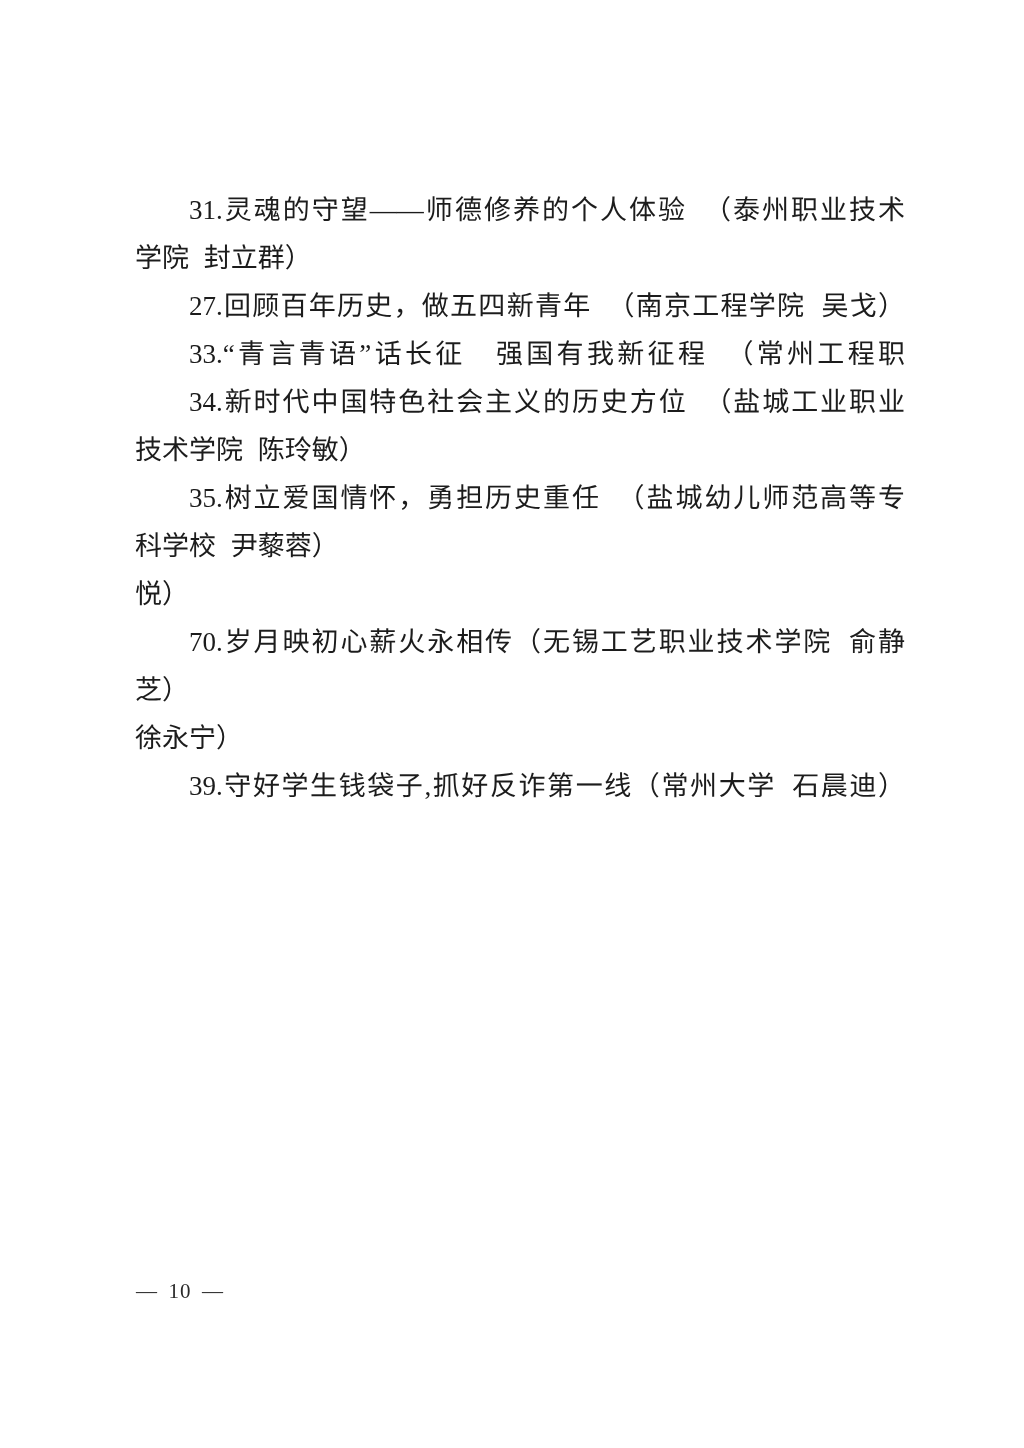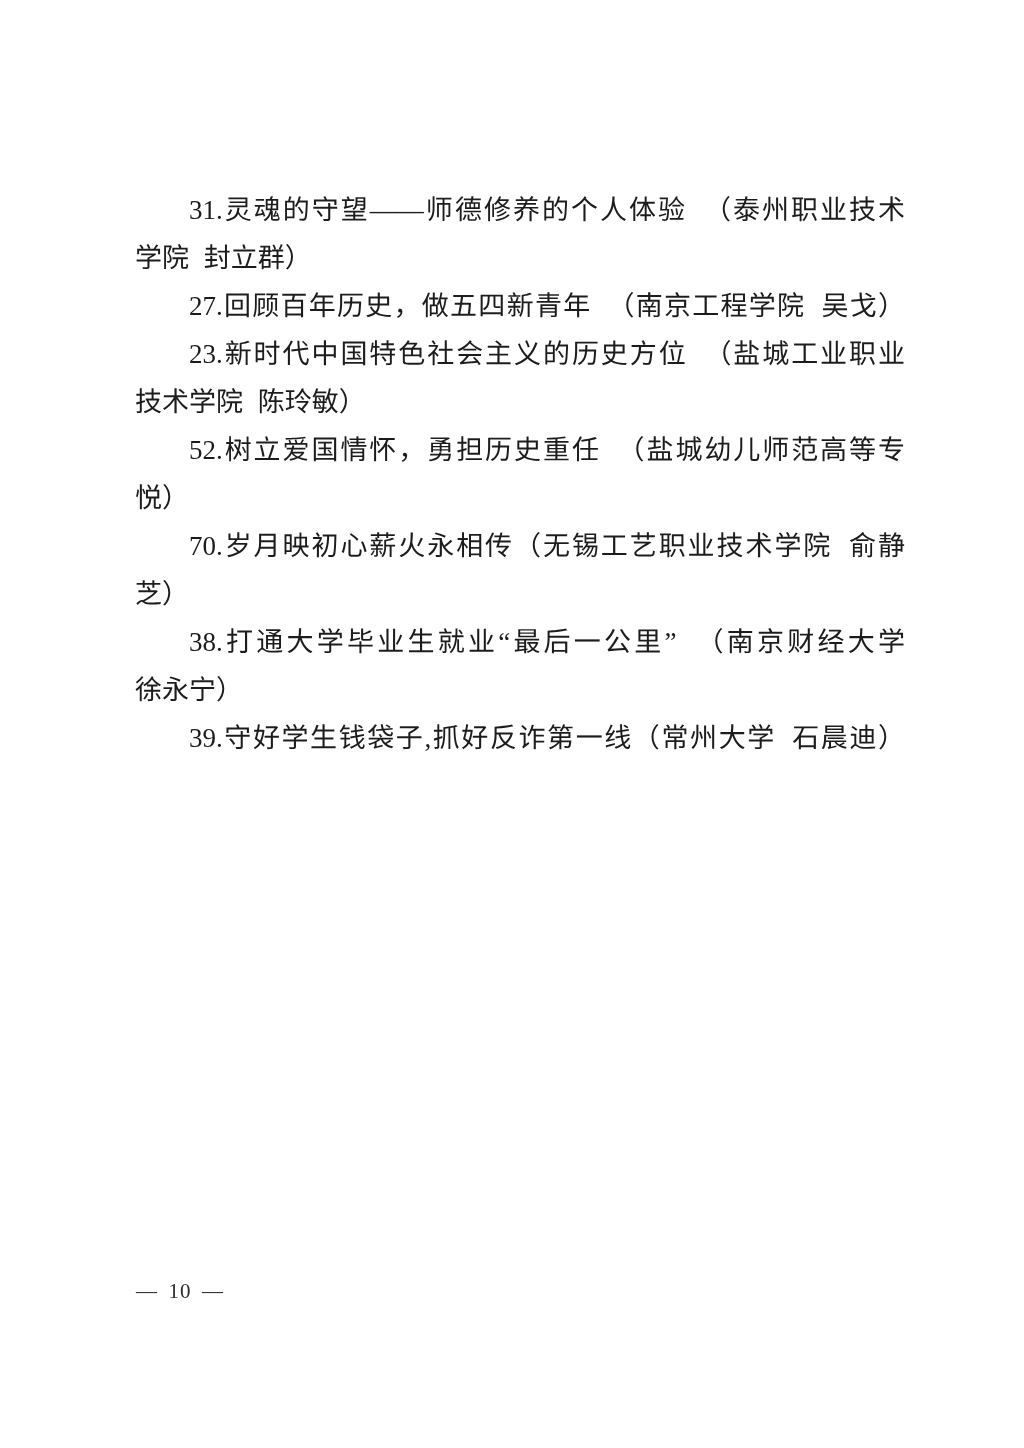--- a/index.html
+++ b/index.html
@@ -49,24 +49,25 @@
   }
 </style>
 </head>
 <body>
 
 <div class="page">
   <div class="text-block">
       <div class="doc-line indent fill">31.灵魂的守望——师德修养的个人体验 （泰州职业技术</div>
       <div class="doc-line">学院 封立群）</div>
       <div class="doc-line indent fill">27.回顾百年历史，做五四新青年 （南京工程学院 吴戈）</div>
-      <div class="doc-line indent fill">23.新时代中国特色社会主义的历史方位 （盐城工业职业</div>
+      <div class="doc-line indent fill">33.“青言青语”话长征　强国有我新征程 （常州工程职</div>
+      <div class="doc-line indent fill">34.新时代中国特色社会主义的历史方位 （盐城工业职业</div>
       <div class="doc-line">技术学院 陈玲敏）</div>
-      <div class="doc-line indent fill">52.树立爱国情怀，勇担历史重任 （盐城幼儿师范高等专</div>
+      <div class="doc-line indent fill">35.树立爱国情怀，勇担历史重任 （盐城幼儿师范高等专</div>
+      <div class="doc-line">科学校 尹藜蓉）</div>
       <div class="doc-line">悦）</div>
       <div class="doc-line indent fill">70.岁月映初心薪火永相传（无锡工艺职业技术学院 俞静</div>
       <div class="doc-line">芝）</div>
-      <div class="doc-line indent fill">38.打通大学毕业生就业“最后一公里”　（南京财经大学</div>
       <div class="doc-line">徐永宁）</div>
       <div class="doc-line indent fill">39.守好学生钱袋子,抓好反诈第一线（常州大学 石晨迪）</div>
     </div>
   <div class="page-footer">— 10 —</div>
 </div>
 
 </body></html>

